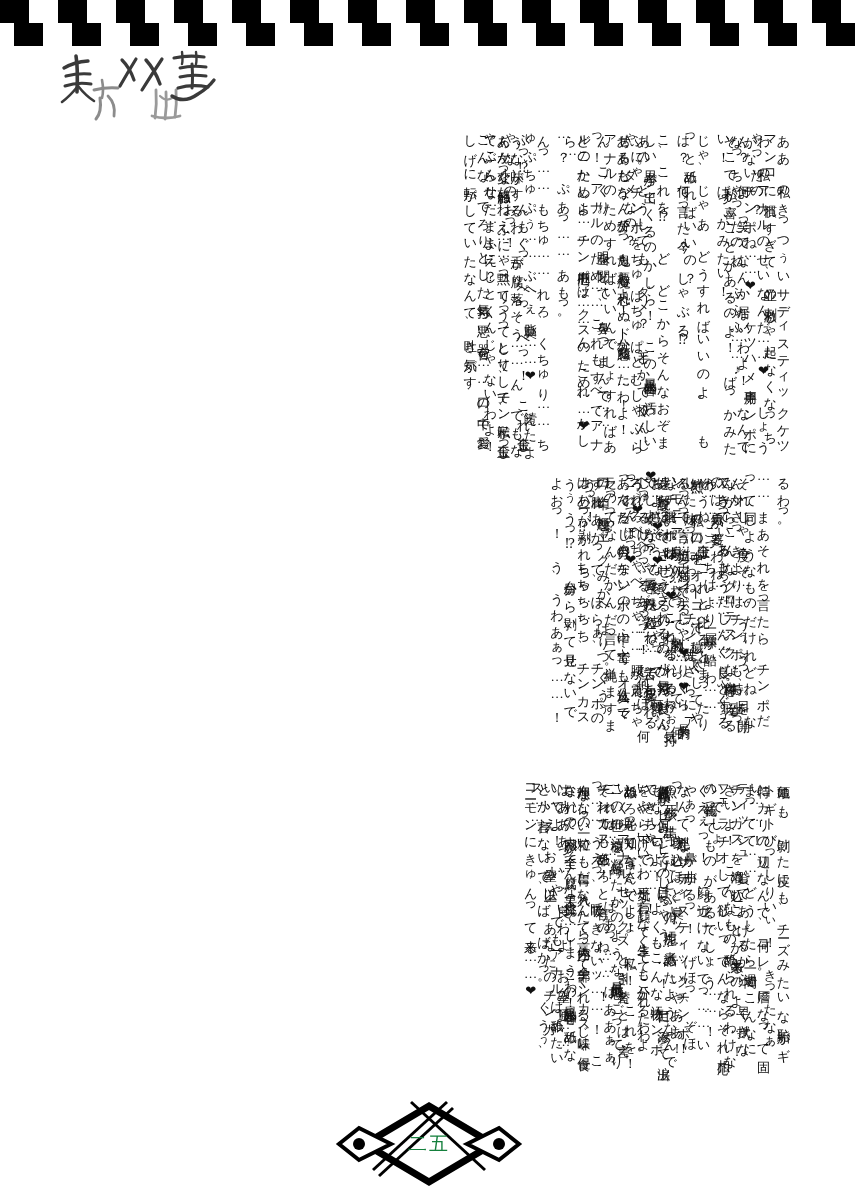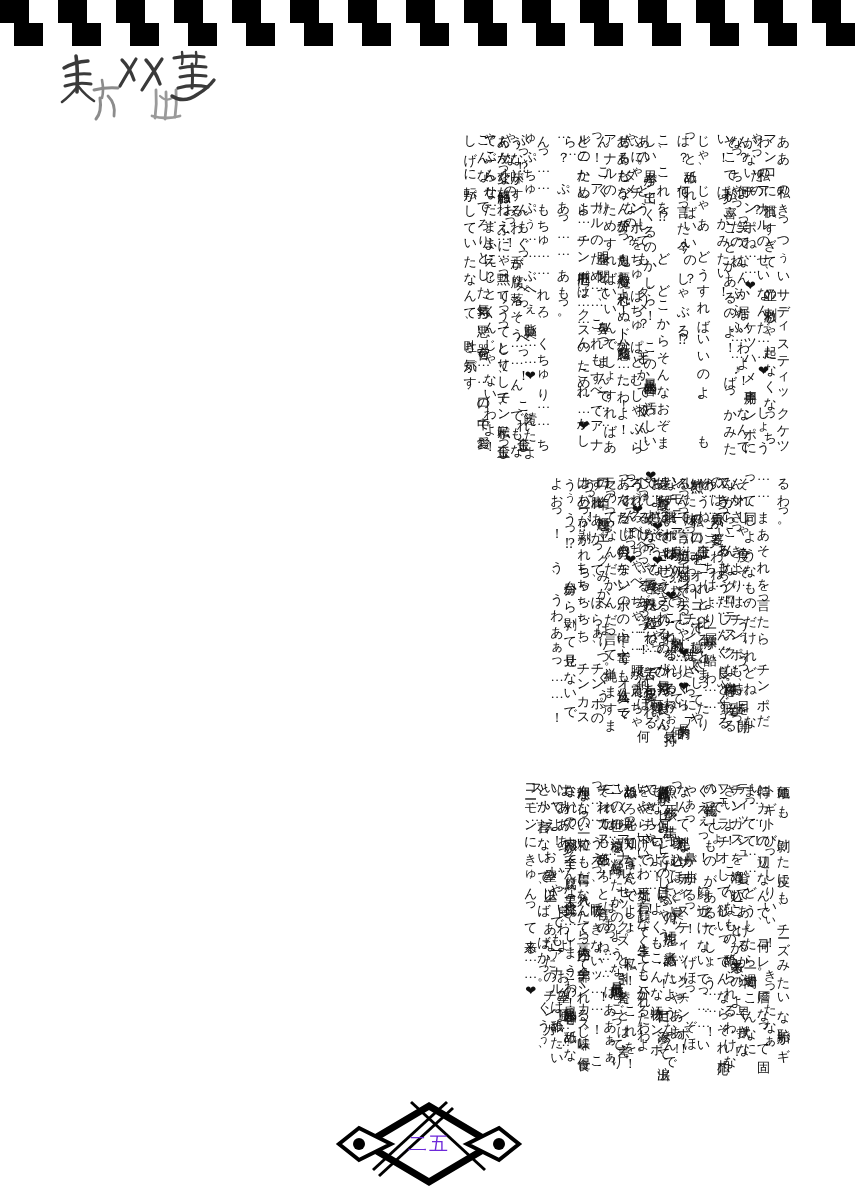--- a/index.html
+++ b/index.html
@@ -57,21 +57,21 @@
   
   .ornament{
     position:absolute;left:329px;top:1098px;width:200px;height:92px;
   }
   .ornament svg{display:block;}
   .pagenum{
     position:absolute;left:0;top:0;width:200px;height:92px;
     display:flex;align-items:center;justify-content:center;
     font-size:19px;letter-spacing:2px;
     font-family:Liberation Sans, sans-serif;
-    color:#6d28d9;
+    color:#15803d;
     pointer-events:none;
   }
 </style>
 </head>
 <body>
 
 <div class="page">
 
   <div class="ichimatsu">
     <div class="row r1">

